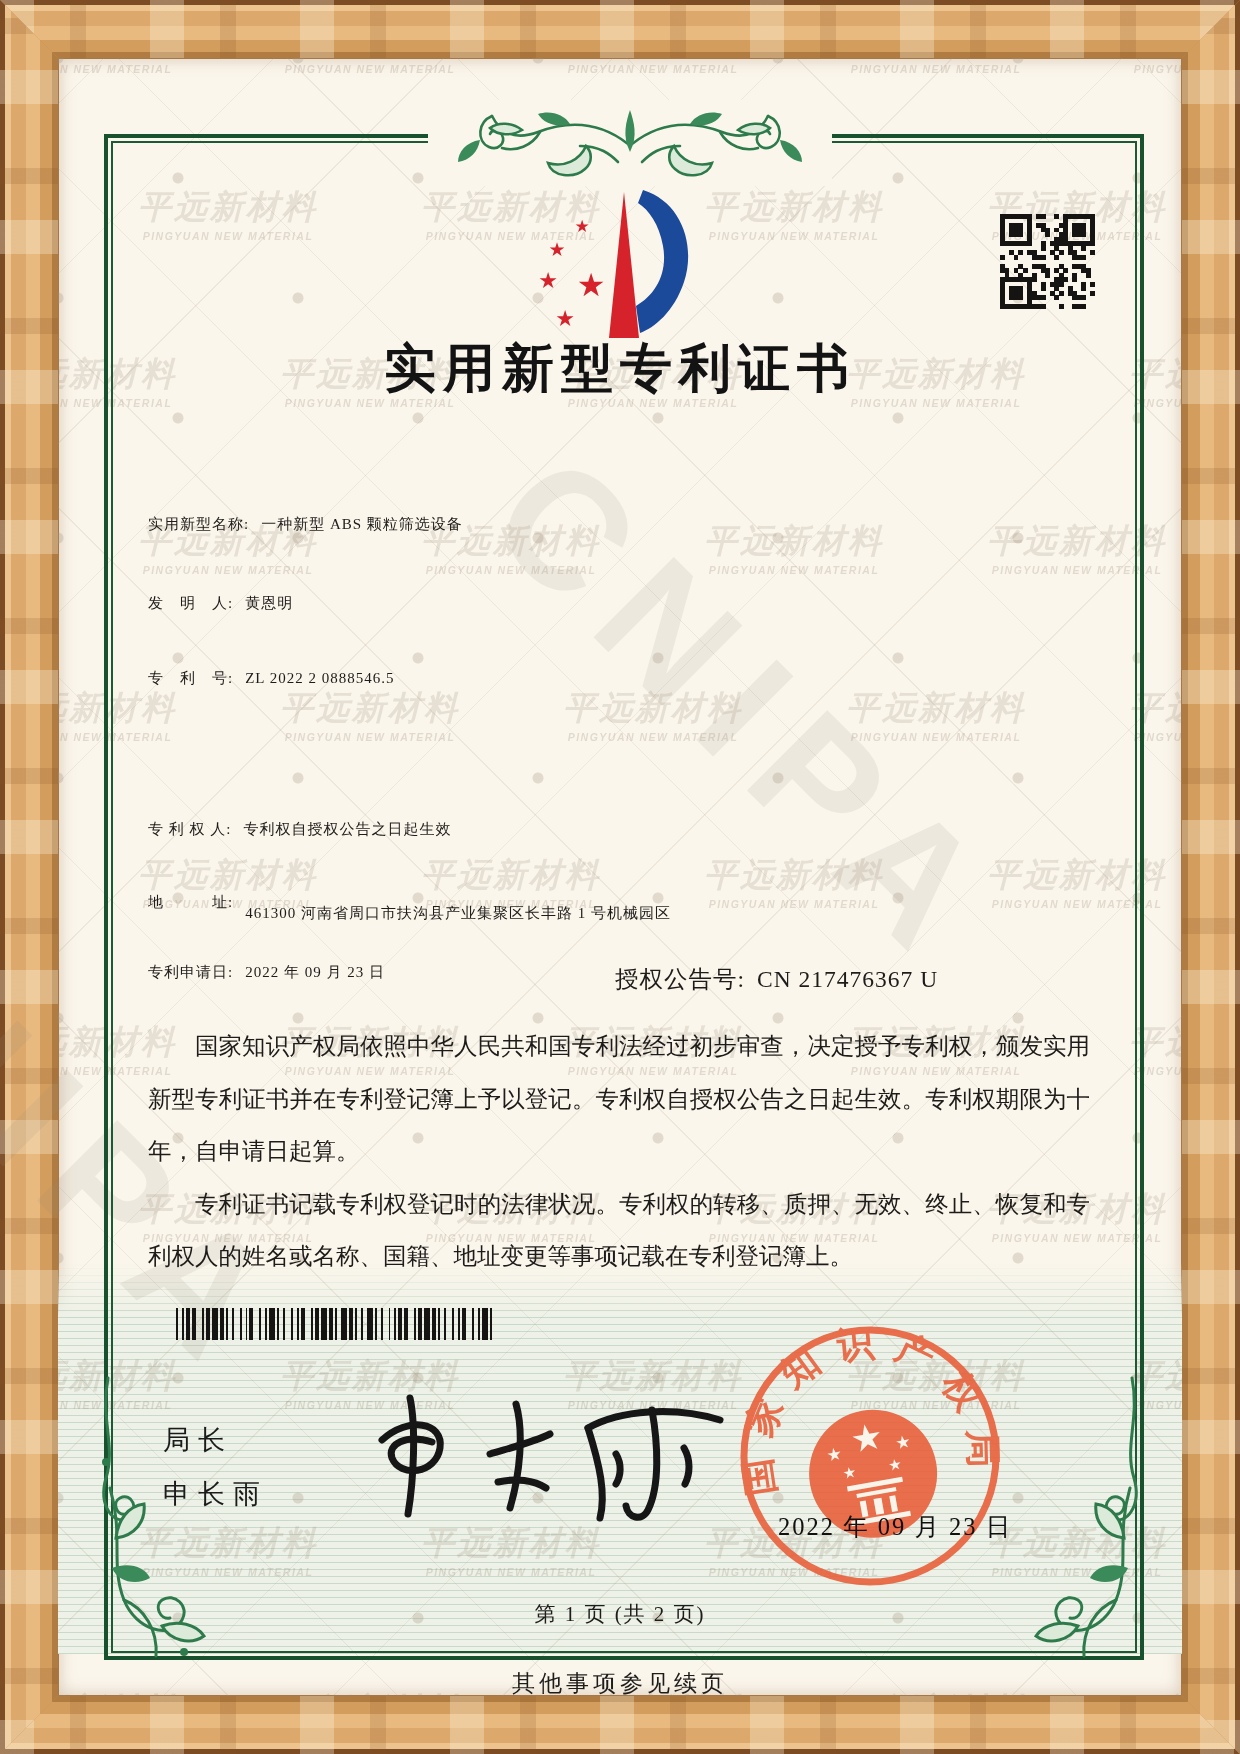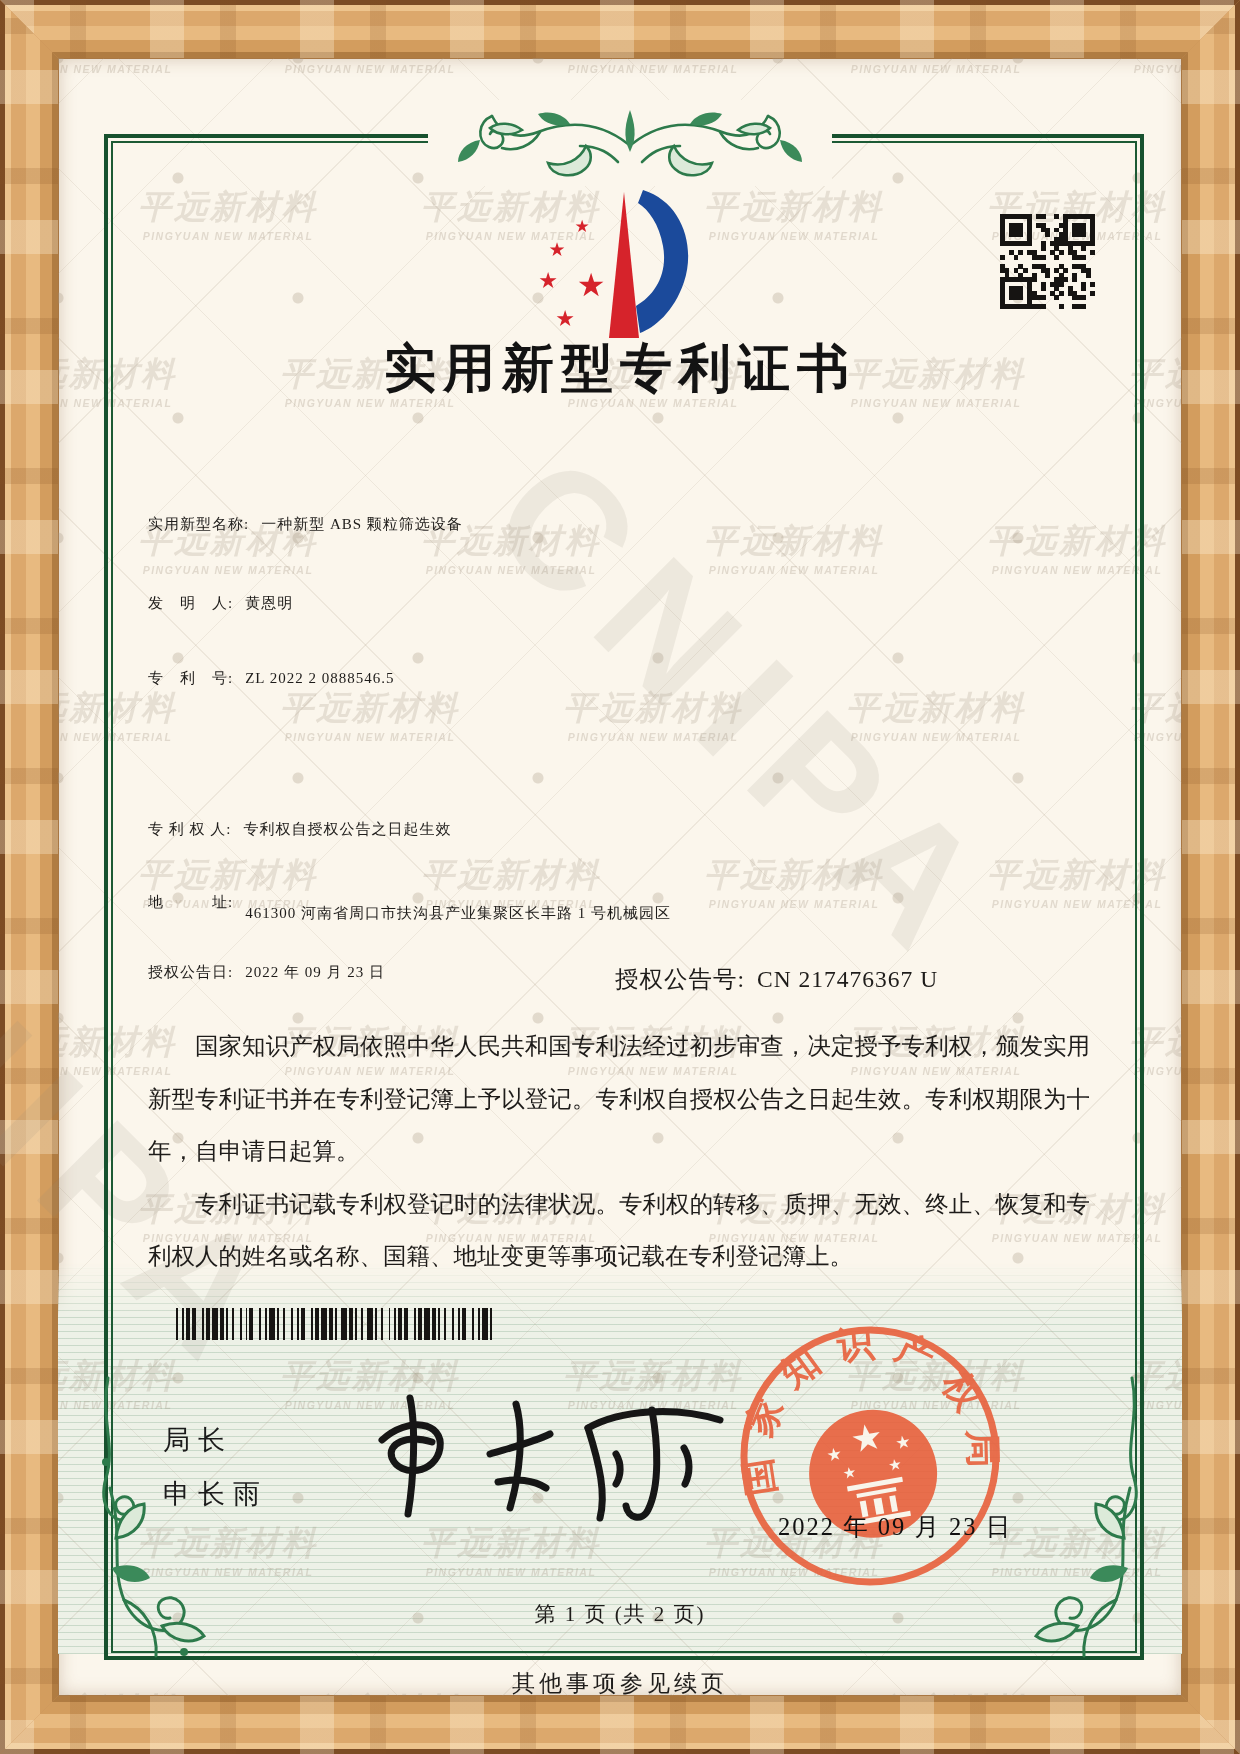--- a/index.html
+++ b/index.html
@@ -568,21 +568,21 @@
     <div class="abs field" style="top:669px">
       <span class="lab">专　利　号:</span><span class="val">ZL 2022 2 0888546.5</span>
     </div>
     <div class="abs field" style="top:820px">
       <span class="lab">专 利 权 人:</span><span class="val">专利权自授权公告之日起生效</span>
     </div>
     <div class="abs field f-addr" style="top:893px">
       <span class="lab">地　　　址:</span><span class="val">461300 河南省周口市扶沟县产业集聚区长丰路 1 号机械园区</span>
     </div>
     <div class="abs field" style="top:963px">
-      <span class="lab">授权公告日:</span><span class="val">2022 年 09 月 23 日</span>
+      <span class="lab">专利申请日:</span><span class="val">2022 年 09 月 23 日</span>
     </div>
     <div class="abs grant-no">
       <span class="lab">授权公告号:</span><span class="val" style="margin-left:12px">CN 217476367 U</span>
     </div>
 
     <div class="abs paras">
       <p>国家知识产权局依照中华人民共和国专利法经过初步审查，决定授予专利权，颁发实用新型专利证书并在专利登记簿上予以登记。专利权自授权公告之日起生效。专利权期限为十年，自申请日起算。</p>
       <p>专利证书记载专利权登记时的法律状况。专利权的转移、质押、无效、终止、恢复和专利权人的姓名或名称、国籍、地址变更等事项记载在专利登记簿上。</p>
     </div>
 

